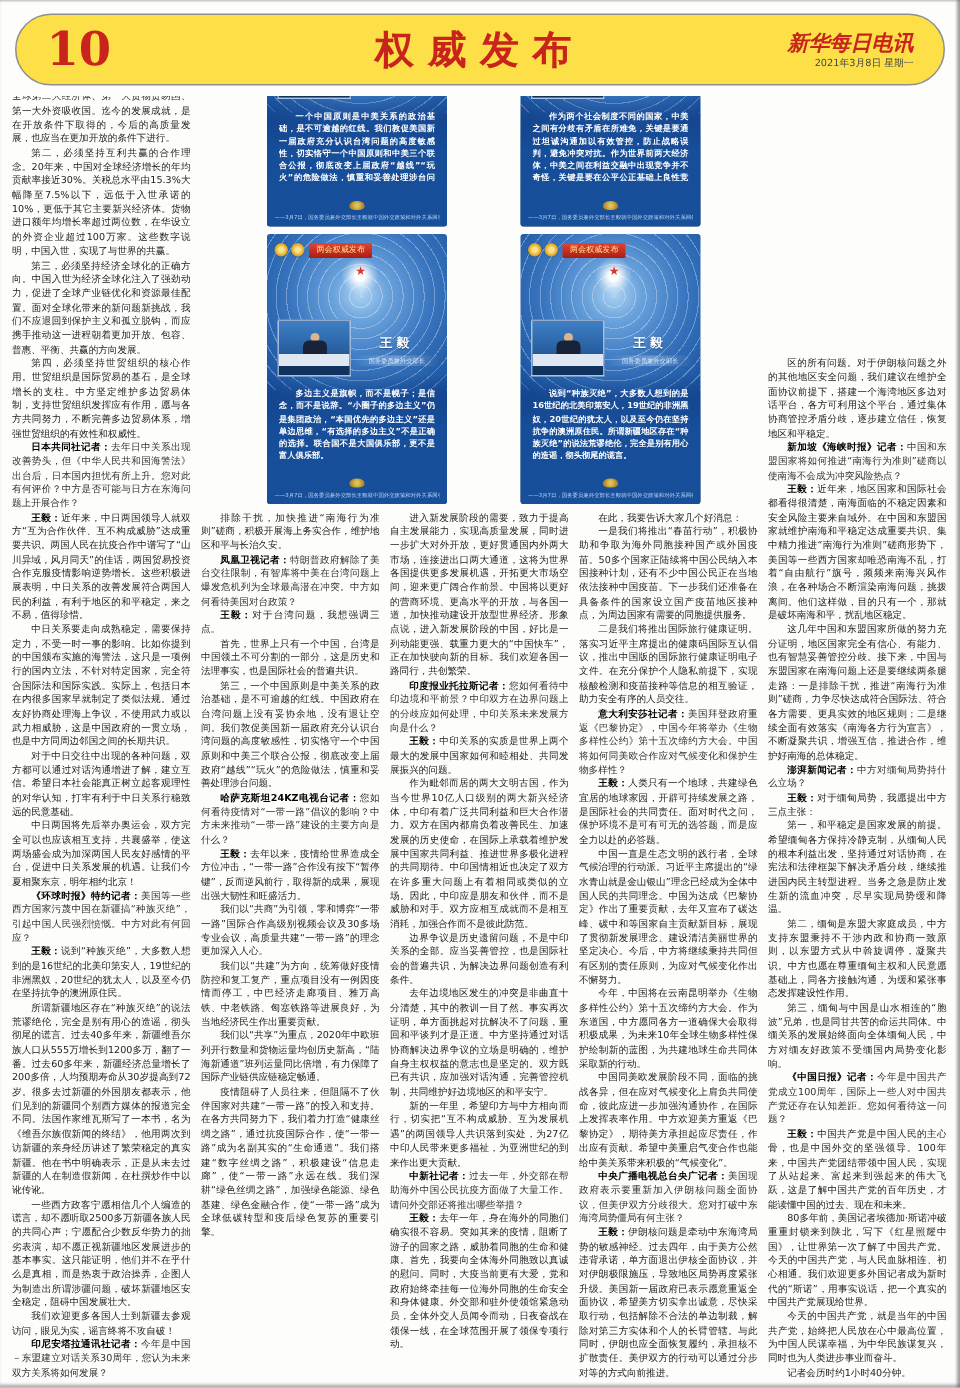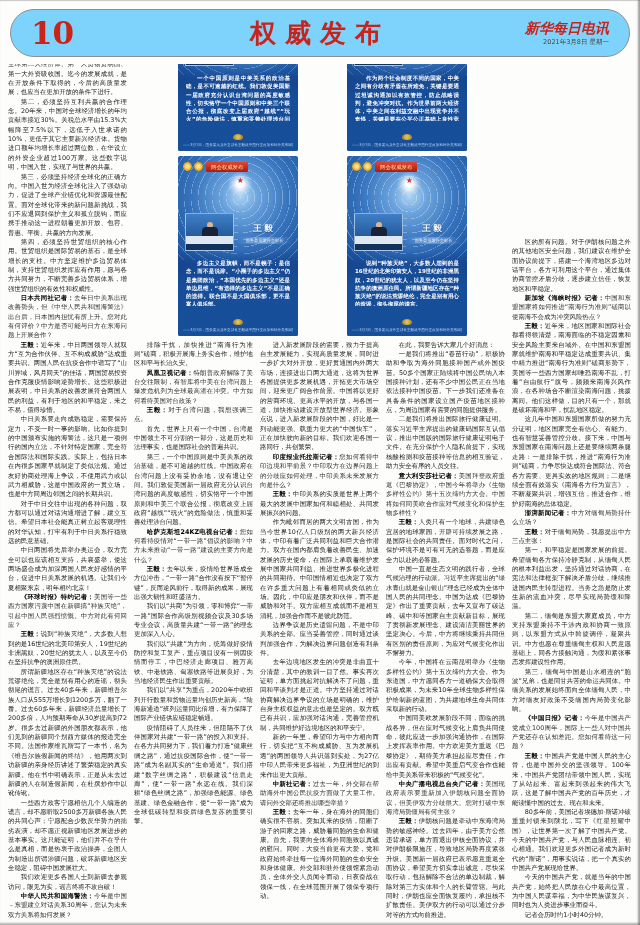--- a/index.html
+++ b/index.html
@@ -1,21 +1,21 @@
 <!DOCTYPE html>
 <html><head>
 <meta charset="utf-8">
 <style>
   html,body{margin:0;padding:0;background:#d9d9d9;}
   .page{position:relative;width:640px;height:925px;background:#fdfdfc;margin:0 auto;overflow:hidden;
         font-family:"DejaVu Sans",sans-serif;
         box-shadow:inset -3px 0 2px -1px rgba(70,70,70,.5), inset 0 -3px 2px -1px rgba(70,70,70,.4), inset 0 2px 1px -1px rgba(120,120,120,.35);}
   
   .hdr{margin:9px 10px 7px;border:1.6px solid #8f8f8f;border-radius:25px;height:46px;
-       display:flex;align-items:center;padding:0 20px;position:relative;background:#7dd3fc;}
+       display:flex;align-items:center;padding:0 20px;position:relative;background:#fde047;}
   .pagenum{font-family:"DejaVu Serif",serif;font-size:31px;font-weight:bold;color:#c9241c;line-height:1;}
   .htitle{position:absolute;left:50%;transform:translateX(-50%);font-family:"DejaVu Serif",serif;
           font-size:26px;font-weight:bold;color:#c9241c;letter-spacing:9px;white-space:nowrap;}
   .hright{margin-left:auto;text-align:right;line-height:1;}
   .masthead{color:#c9241c;font-weight:bold;font-size:14px;font-style:italic;font-family:"DejaVu Serif",serif;white-space:nowrap;}
   .hdate{font-size:6.5px;color:#444;margin-top:3px;}
   
   .content{display:flex;gap:7px;margin:0 8px;height:856px;overflow:hidden;align-items:flex-end;}
   .col{flex:0 0 119px;width:119px;overflow:hidden;}
   .mid{flex:0 0 371px;display:flex;flex-direction:column;overflow:hidden;}
@@ -78,21 +78,21 @@
         <p class="para q"><b>日本共同社记者：</b>去年日中关系出现改善势头，但《中华人民共和国海警法》出台后，日本国内担忧有所上升。您对此有何评价？中方是否可能与日方在东海问题上开展合作？</p>
         <p class="para"><b>王毅：</b>近年来，中日两国领导人就双方“互为合作伙伴、互不构成威胁”达成重要共识。两国人民在抗疫合作中谱写了“山川异域，风月同天”的佳话，两国贸易投资合作克服疫情影响逆势增长。这些积极进展表明，中日关系的改善发展符合两国人民的利益，有利于地区的和平稳定，来之不易，值得珍惜。</p>
         <p class="para">中日关系要走向成熟稳定，需要保持定力，不受一时一事的影响。比如你提到的中国颁布实施的海警法，这只是一项例行的国内立法，不针对特定国家，完全符合国际法和国际实践。实际上，包括日本在内很多国家早就制定了类似法规。通过友好协商处理海上争议，不使用武力或以武力相威胁，这是中国政府的一贯立场，也是中方同周边邻国之间的长期共识。</p>
         <p class="para">对于中日交往中出现的各种问题，双方都可以通过对话沟通增进了解，建立互信。希望日本社会能真正树立起客观理性的对华认知，打牢有利于中日关系行稳致远的民意基础。</p>
         <p class="para">中日两国将先后举办奥运会，双方完全可以也应该相互支持，共襄盛举，使这两场盛会成为加深两国人民友好感情的平台，促进中日关系发展的机遇。让我们今夏相聚东京，明年相约北京！</p>
         <p class="para q"><b>《环球时报》特约记者：</b>美国等一些西方国家污蔑中国在新疆搞“种族灭绝”，引起中国人民强烈愤慨。中方对此有何回应？</p>
         <p class="para"><b>王毅：</b>说到“种族灭绝”，大多数人想到的是16世纪的北美印第安人，19世纪的非洲黑奴，20世纪的犹太人，以及至今仍在坚持抗争的澳洲原住民。</p>
         <p class="para">所谓新疆地区存在“种族灭绝”的说法荒谬绝伦，完全是别有用心的造谣，彻头彻尾的谎言。过去40多年来，新疆维吾尔族人口从555万增长到1200多万，翻了一番。过去60多年来，新疆经济总量增长了200多倍，人均预期寿命从30岁提高到72岁。很多去过新疆的外国朋友都表示，他们见到的新疆同个别西方媒体的报道完全不同。法国作家维瓦斯写了一本书，名为《维吾尔族假新闻的终结》，他用两次到访新疆的亲身经历讲述了繁荣稳定的真实新疆。他在书中明确表示，正是从未去过新疆的人在制造假新闻，在杜撰炒作中以讹传讹。</p>
         <p class="para">一些西方政客宁愿相信几个人编造的谎言，却不愿听取2500多万新疆各族人民的共同心声；宁愿配合少数反华势力的拙劣表演，却不愿正视新疆地区发展进步的基本事实。这只能证明，他们并不在乎什么是真相，而是热衷于政治操弄，企图人为制造出所谓涉疆问题，破坏新疆地区安全稳定，阻碍中国发展壮大。</p>
         <p class="para">我们欢迎更多各国人士到新疆去参观访问，眼见为实，谣言终将不攻自破！</p>
-        <p class="para q"><b>中华人民共和国海警法：</b>今年是中国－东盟建立对话关系30周年，您认为未来双方关系将如何发展？</p>
+        <p class="para q"><b>印尼安塔拉通讯社记者：</b>今年是中国－东盟建立对话关系30周年，您认为未来双方关系将如何发展？</p>
       </div>
 
     <div class="mid">
       <div class="grid">
           <div class="card">
       <div class="dome"></div>
       <div class="disc"></div>
       <div class="star">★</div>
       <div class="shade"></div>
       <span class="emb emb1"></span>
@@ -235,21 +235,21 @@
             <p class="para">我们以“共商”为引领，零和博弈“一带一路”国际合作高级别视频会议及30多场专业会议，高质量共建“一带一路”的理念更加深入人心。</p>
             <p class="para">我们以“共建”为方向，统筹做好疫情防控和复工复产，重点项目没有一例因疫情而停工，中巴经济走廊项目、雅万高铁、中老铁路、匈塞铁路等进展良好，为当地经济民生作出重要贡献。</p>
             <p class="para">我们以“共享”为重点，2020年中欧班列开行数量和货物运量均创历史新高，“陆海新通道”班列运量同比倍增，有力保障了国际产业链供应链稳定畅通。</p>
             <p class="para">疫情阻碍了人员往来，但阻隔不了伙伴国家对共建“一带一路”的投入和支持。在各方共同努力下，我们着力打造“健康丝绸之路”，通过抗疫国际合作，使“一带一路”成为名副其实的“生命通道”。我们搭建“数字丝绸之路”，积极建设“信息走廊”，使“一带一路”永远在线。我们深耕“绿色丝绸之路”，加强绿色能源、绿色基建、绿色金融合作，使“一带一路”成为全球低碳转型和疫后绿色复苏的重要引擎。</p>
           </div>
         <div class="col">
             <p class="para">进入新发展阶段的需要，致力于提高自主发展能力，实现高质量发展，同时进一步扩大对外开放，更好贯通国内外两大市场，连接进出口两大通道，这将为世界各国提供更多发展机遇，开拓更大市场空间，迎来更广阔合作前景。中国将以更好的营商环境、更高水平的开放，与各国一道，加快推动建设开放型世界经济。形象点说，进入新发展阶段的中国，好比是一列动能更强、载重力更大的“中国快车”，正在加快驶向新的目标。我们欢迎各国一路同行，共创繁荣。</p>
             <p class="para q"><b>印度报业托拉斯记者：</b>您如何看待中印边境和平前景？中印双方在边界问题上的分歧应如何处理，中印关系未来发展方向是什么？</p>
             <p class="para"><b>王毅：</b>中印关系的实质是世界上两个最大的发展中国家如何和睦相处、共同发展振兴的问题。</p>
             <p class="para">作为毗邻而居的两大文明古国，作为当今世界10亿人口级别的两大新兴经济体，中印有着广泛共同利益和巨大合作潜力。双方在国内都肩负着改善民生、加速发展的历史使命，在国际上承载着维护发展中国家共同利益、推进世界多极化进程的共同期待。中印国情相近也决定了双方在许多重大问题上有着相同或类似的立场。因此，中印应是朋友和伙伴，而不是威胁和对手。双方应相互成就而不是相互消耗，加强合作而不是彼此防范。</p>
-            <p class="para">边界争议是历史遗留问题，不是中印关系的全部。应当妥善管控，同时通过谈判加强合作，为解决边界问题创造有利条件。</p>
+            <p class="para">边界争议是历史遗留问题，不是中印关系的全部。应当妥善管控，也是国际社会的普遍共识，为解决边界问题创造有利条件。</p>
             <p class="para">去年边境地区发生的冲突是非曲直十分清楚，其中的教训一目了然。事实再次证明，单方面挑起对抗解决不了问题，重回和平谈判才是正道。中方坚持通过对话协商解决边界争议的立场是明确的，维护自身主权权益的意志也是坚定的。双方既已有共识，应加强对话沟通，完善管控机制，共同维护好边境地区的和平安宁。</p>
             <p class="para">新的一年里，希望印方与中方相向而行，切实把“互不构成威胁、互为发展机遇”的两国领导人共识落到实处，为27亿中印人民带来更多福祉，为亚洲世纪的到来作出更大贡献。</p>
             <p class="para q"><b>中新社记者：</b>过去一年，外交部在帮助海外中国公民抗疫方面做了大量工作。请问外交部还将推出哪些举措？</p>
             <p class="para"><b>王毅：</b>去年一年，身在海外的同胞们确实很不容易。突如其来的疫情，阻断了游子的回家之路，威胁着同胞的生命和健康。首先，我要向全体海外同胞致以真诚的慰问。同时，大疫当前更有大爱，党和政府始终牵挂每一位海外同胞的生命安全和身体健康。外交部和驻外使领馆紧急动员，全体外交人员闻令而动，日夜奋战在领保一线，在全球范围开展了领保专项行动。</p>
           </div>
         <div class="col">
             <p class="para">在此，我要告诉大家几个好消息：</p>
             <p class="para">一是我们将推出“春苗行动”，积极协助和争取为海外同胞接种国产或外国疫苗。50多个国家正陆续将中国公民纳入本国接种计划，还有不少中国公民正在当地依法接种中国疫苗。下一步我们还准备在具备条件的国家设立国产疫苗地区接种点，为周边国家有需要的同胞提供服务。</p>
             <p class="para">二是我们将推出国际旅行健康证明。落实习近平主席提出的健康码国际互认倡议，推出中国版的国际旅行健康证明电子文件。在充分保护个人隐私前提下，实现核酸检测和疫苗接种等信息的相互验证，助力安全有序的人员交往。</p>
             <p class="para q"><b>意大利安莎社记者：</b>美国拜登政府重返《巴黎协定》，中国今年将举办《生物多样性公约》第十五次缔约方大会。中国将如何同美欧合作应对气候变化和保护生物多样性？</p>

